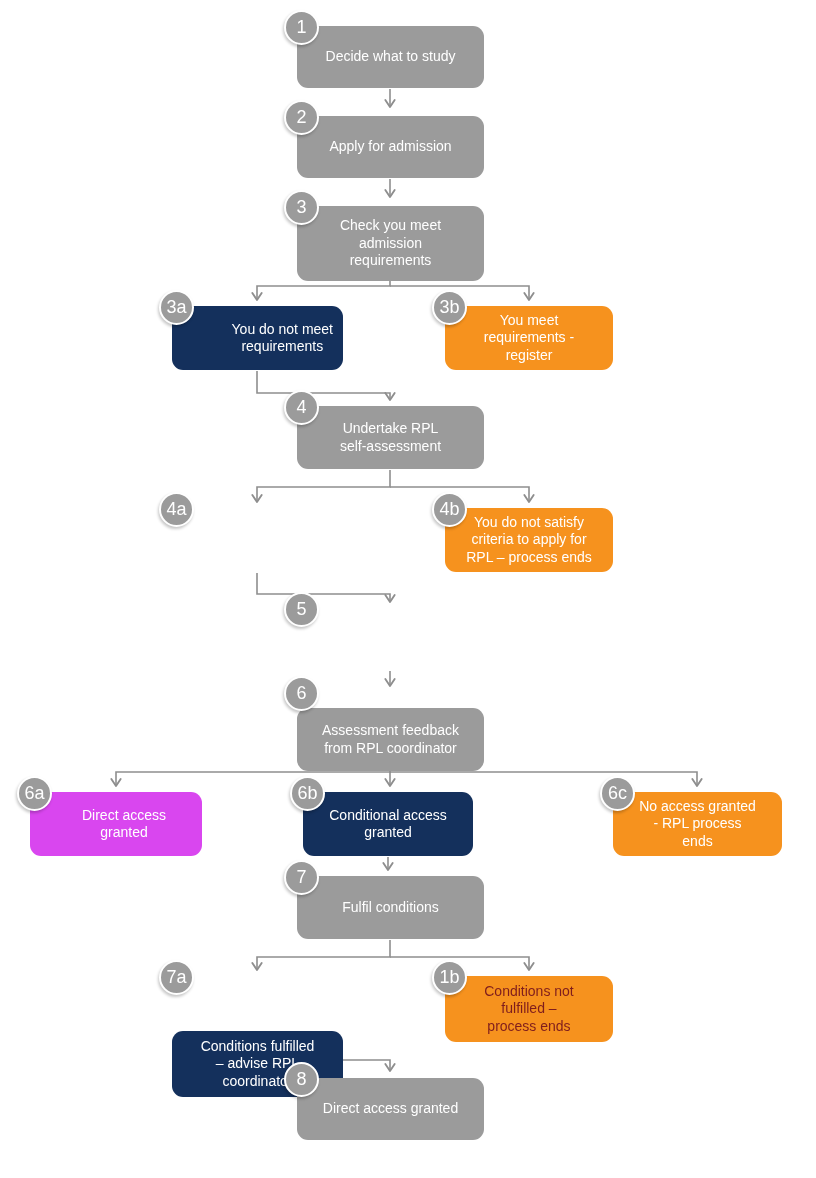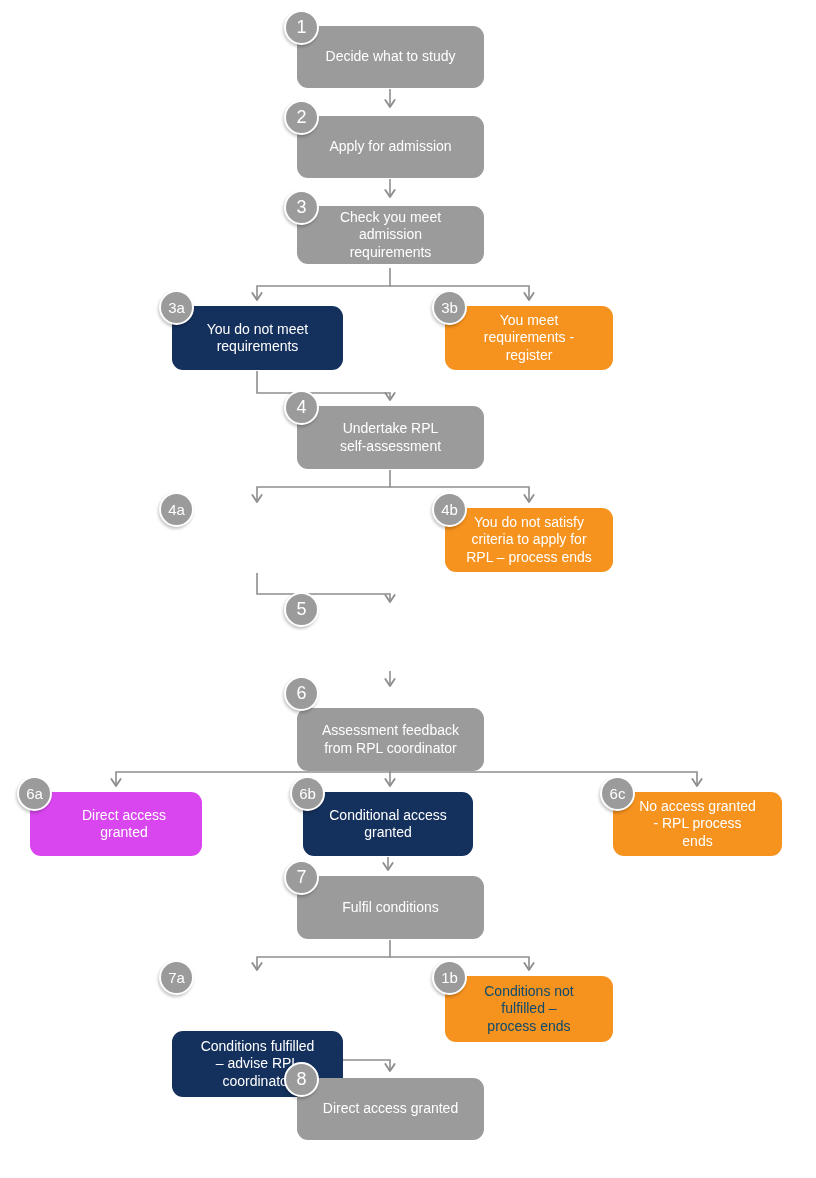--- a/index.html
+++ b/index.html
@@ -45,21 +45,21 @@
     border-radius: 50%;
     border: 2.5px solid #ffffff;
     display: flex;
     align-items: center;
     justify-content: center;
     color: #ffffff;
     font-size: 18px;
     box-shadow: -1px 2px 3px rgba(0,0,0,0.22);
   }
   .badge.small {
-    font-size: 15px;
+    font-size: 18px;
   }
 </style>
 </head>
 <body>
 
 <div id="canvas">
   <svg id="connector-layer" width="816" height="1178" viewBox="0 0 816 1178" xmlns="http://www.w3.org/2000/svg">
     <defs>
       <marker id="arrowhead" markerUnits="userSpaceOnUse" markerWidth="14" markerHeight="14" viewBox="0 0 12 12" refX="8" refY="6" orient="auto">
         <path d="M2,2 L8,6 L2,10" fill="none" stroke-width="1.6" stroke-linecap="round" stroke-linejoin="round" class="arrow-glyph" stroke="#8e8e8e"></path>
@@ -81,25 +81,25 @@
         <path d="M388,857 L388,870" fill="none" stroke="#8e8e8e" stroke-width="1.6" stroke-linejoin="miter" marker-end="url(#arrowhead)"></path>
         <path d="M390,940 L390,957 L257,957 L257,970" fill="none" stroke="#8e8e8e" stroke-width="1.6" stroke-linejoin="miter" marker-end="url(#arrowhead)"></path>
         <path d="M390,957 L529,957 L529,970" fill="none" stroke="#8e8e8e" stroke-width="1.6" stroke-linejoin="miter" marker-end="url(#arrowhead)"></path>
         <path d="M257,1043 L257,1060 L390,1060 L390,1071" fill="none" stroke="#8e8e8e" stroke-width="1.6" stroke-linejoin="miter" marker-end="url(#arrowhead)"></path>
       </g>
   </svg>
 <div class="node" style="left: 297px; top: 26px; width: 187px; height: 62px; background: rgb(155, 155, 155); color: rgb(255, 255, 255);"><span>Decide  what to study</span></div>
     <div class="badge" style="left: 284px; top: 10px; background: rgb(155, 155, 155); border-color: rgb(255, 255, 255);">1</div>
     <div class="node" style="left: 297px; top: 116px; width: 187px; height: 62px; background: rgb(155, 155, 155); color: rgb(255, 255, 255);"><span>Apply for admission</span></div>
     <div class="badge" style="left: 284px; top: 100px; background: rgb(155, 155, 155); border-color: rgb(255, 255, 255);">2</div>
-    <div class="node" style="left: 297px; top: 206px; width: 187px; height: 58px; background: rgb(155, 155, 155); color: rgb(255, 255, 255);"><span>Check you meet
+    <div class="node" style="left: 297px; top: 206px; width: 187px; height: 75px; background: rgb(155, 155, 155); color: rgb(255, 255, 255);"><span>Check you meet
 admission
 requirements</span></div>
     <div class="badge" style="left: 284px; top: 190px; background: rgb(155, 155, 155); border-color: rgb(255, 255, 255);">3</div>
-    <div class="node" style="left: 172px; top: 306px; width: 171px; height: 64px; background: rgb(20, 48, 92); color: rgb(255, 255, 255);"><span>You do not meet
+    <div class="node" style="left: 172px; top: 306px; width: 171px; height: 64px; background: rgb(20, 48, 92); color: rgb(255, 255, 255); justify-content: flex-end;"><span>You do not meet
 requirements</span></div>
     <div class="badge small" style="left: 159px; top: 290px; background: rgb(155, 155, 155); border-color: rgb(255, 255, 255);">3a</div>
     <div class="node" style="left: 445px; top: 306px; width: 168px; height: 64px; background: rgb(246, 146, 30); color: rgb(255, 255, 255);"><span>You meet
 requirements -
 register</span></div>
     <div class="badge small" style="left: 432px; top: 290px; background: rgb(155, 155, 155); border-color: rgb(255, 255, 255);">3b</div>
     <div class="node" style="left: 297px; top: 406px; width: 187px; height: 63px; background: rgb(155, 155, 155); color: rgb(255, 255, 255);"><span>Undertake RPL
 self-assessment</span></div>
     <div class="badge" style="left: 284px; top: 390px; background: rgb(155, 155, 155); border-color: rgb(255, 255, 255);">4</div>
     <div class="badge small" style="left: 159px; top: 492px; background: rgb(155, 155, 155); border-color: rgb(255, 255, 255);">4a</div>
@@ -120,19 +120,19 @@
     <div class="node" style="left: 613px; top: 792px; width: 169px; height: 64px; background: rgb(246, 146, 30); color: rgb(255, 255, 255);"><span>No access granted
 -  RPL process
 ends</span></div>
     <div class="badge small" style="left: 600px; top: 776px; background: rgb(155, 155, 155); border-color: rgb(255, 255, 255);">6c</div>
     <div class="node" style="left: 297px; top: 876px; width: 187px; height: 63px; background: rgb(155, 155, 155); color: rgb(255, 255, 255);"><span>Fulfil conditions</span></div>
     <div class="badge" style="left: 284px; top: 860px; background: rgb(155, 155, 155); border-color: rgb(255, 255, 255);">7</div>
     <div class="node" style="left: 172px; top: 1031px; width: 171px; height: 66px; background: rgb(20, 48, 92); color: rgb(255, 255, 255);"><span>Conditions fulfilled
 – advise RPL
 coordinator</span></div>
     <div class="badge small" style="left: 159px; top: 960px; background: rgb(155, 155, 155); border-color: rgb(255, 255, 255);">7a</div>
-    <div class="node" style="left: 445px; top: 976px; width: 168px; height: 66px; background: rgb(246, 146, 30); color: #0c4a6e;"><span>Conditions not
+    <div class="node" style="left: 445px; top: 976px; width: 168px; height: 66px; background: rgb(246, 146, 30); color: #7f1d1d;"><span>Conditions not
 fulfilled –
 process ends</span></div>
     <div class="badge small" style="left: 432px; top: 960px; background: rgb(155, 155, 155); border-color: rgb(255, 255, 255);">1b</div>
     <div class="node" style="left: 297px; top: 1078px; width: 187px; height: 62px; background: rgb(155, 155, 155); color: rgb(255, 255, 255);"><span>Direct access granted</span></div>
     <div class="badge" style="left: 284px; top: 1062px; background: rgb(155, 155, 155); border-color: rgb(255, 255, 255);">8</div>
   </div>
 
 </body></html>

